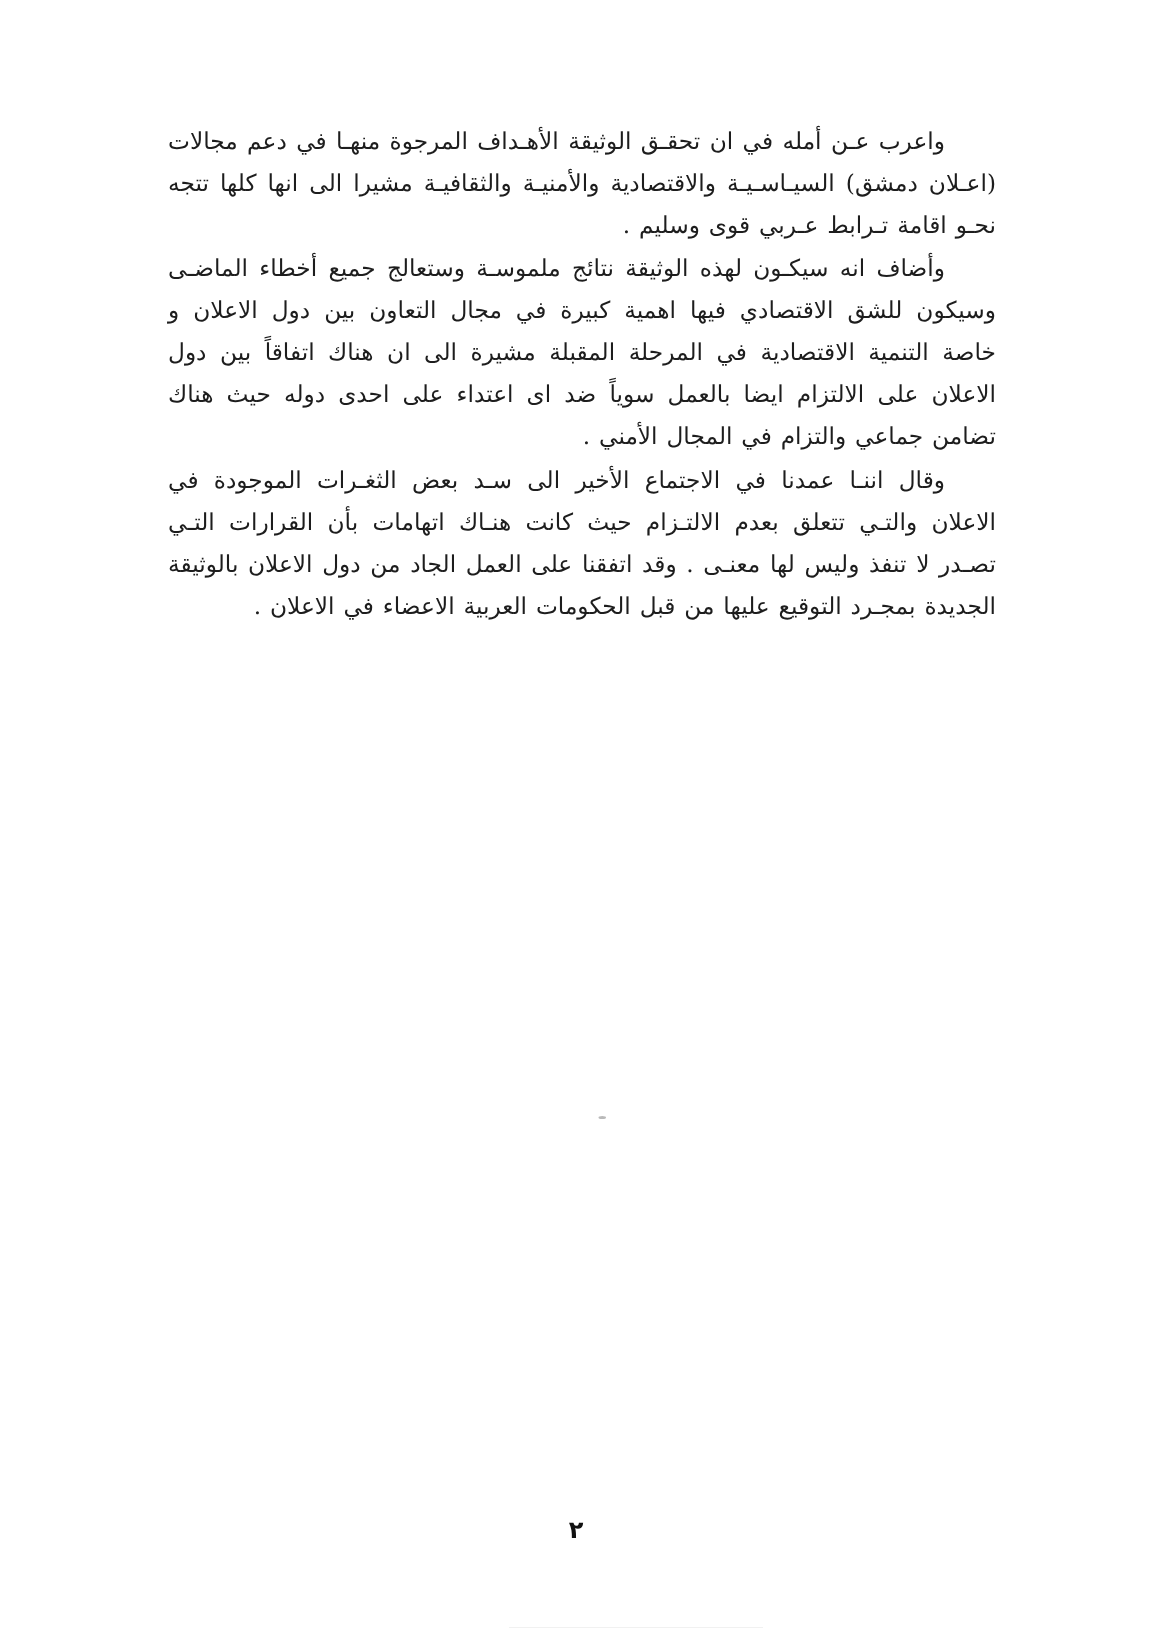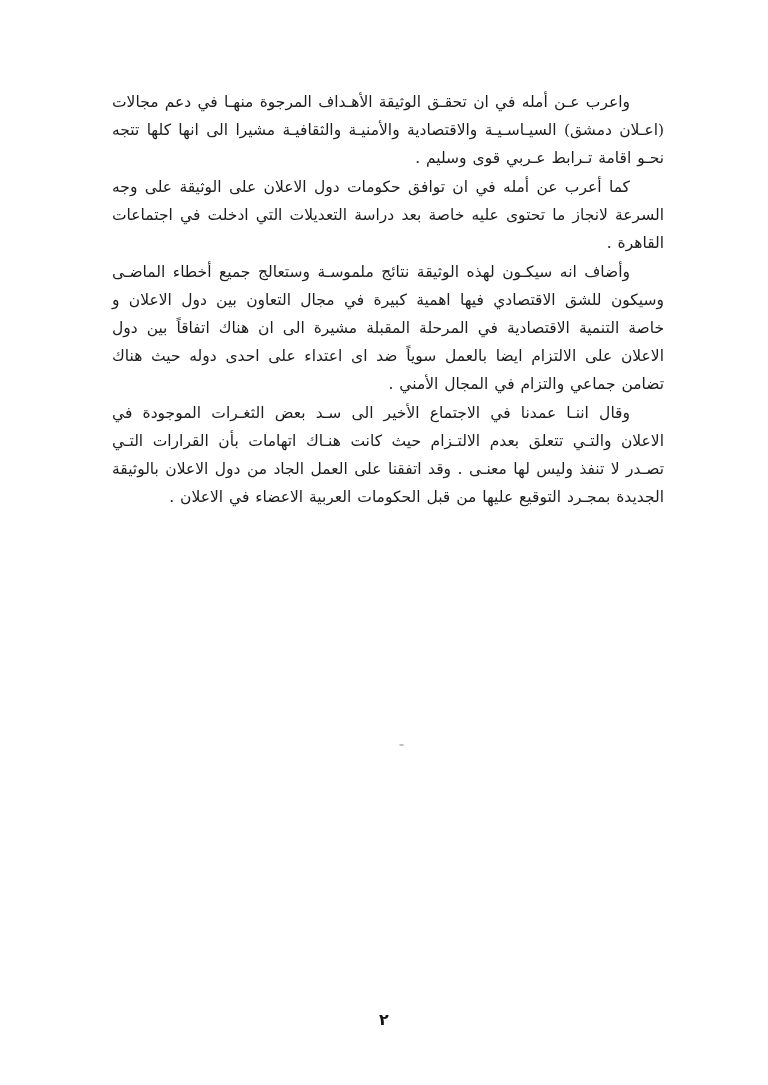--- a/index.html
+++ b/index.html
@@ -12,21 +12,21 @@
     width: 768px;
     height: 1085px;
     margin: 0 auto;
     background: #ffffff;
     overflow: hidden;
     font-family: "DejaVu Serif", "DejaVu Sans", serif;
     color: #1c1c1c;
   }
   .text-block {
     position: absolute;
-    top: 88px;
+    top: 80px;
     left: 112px;
     right: 104px;
     direction: rtl;
   }
   p.para {
     margin: 0;
     padding: 0;
     direction: rtl;
     unicode-bidi: embed;
     text-align: justify;
@@ -59,21 +59,20 @@
     color: #111;
   }
 </style>
 </head>
 <body>
 
 <div class="page">
 
   <div class="text-block">
     <p class="para">واعرب عـن أمله في ان تحقـق الوثيقة الأهـداف المرجوة منهـا في دعم مجالات (اعـلان دمشق) السيـاسـيـة والاقتصادية والأمنيـة والثقافيـة  مشيرا الى انها كلها تتجه نحـو اقامة تـرابط عـربي قوى وسليم .</p>
-    <p class="para">كما أعرب عن أمله في ان توافق حكومات دول الاعلان على الوثيقة على وجه السرعة لانجاز ما تحتوى عليه خاصة بعد دراسة التعديلات التي ادخلت في اجتماعات القاهرة .</p>
     <p class="para">وأضاف انه سيكـون لهذه الوثيقة نتائج ملموسـة وستعالج جميع أخطاء الماضـى وسيكون للشق الاقتصادي فيها اهمية كبيرة في مجال التعاون بين دول الاعلان و خاصة التنمية الاقتصادية في المرحلة المقبلة مشيرة الى ان هناك اتفاقاً بين دول الاعلان على الالتزام ايضا بالعمل سوياً ضد اى اعتداء على احدى دوله حيث هناك تضامن جماعي والتزام في المجال الأمني .</p>
     <p class="para">وقال اننـا عمدنا في الاجتماع الأخير الى سـد بعض الثغـرات الموجودة في الاعلان والتـي تتعلق بعدم الالتـزام حيث كانت هنـاك اتهامات بأن القرارات التـي تصـدر لا تنفذ وليس لها معنـى . وقد اتفقنا على العمل الجاد من دول الاعلان بالوثيقة الجديدة بمجـرد التوقيع عليها من قبل الحكومات العربية الاعضاء في الاعلان .</p>
   </div>
 
   <div class="scan-speck"></div>
 
   <div class="page-number">٢</div>
 
 </div>
 

